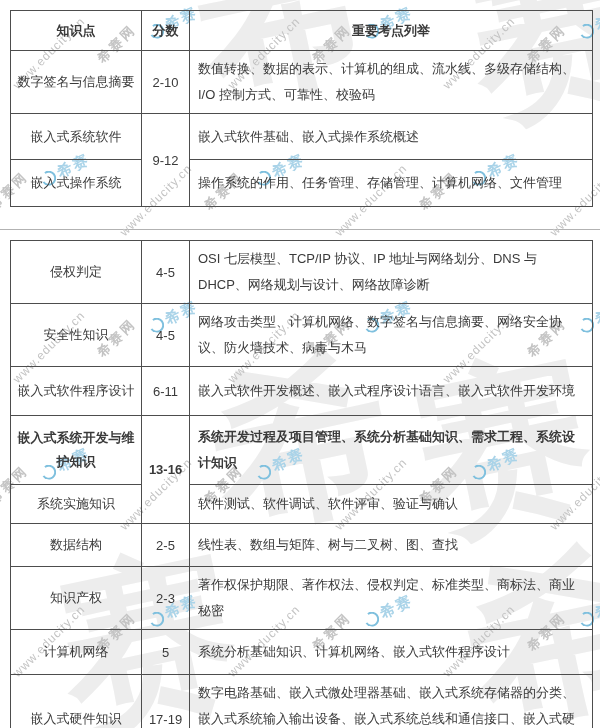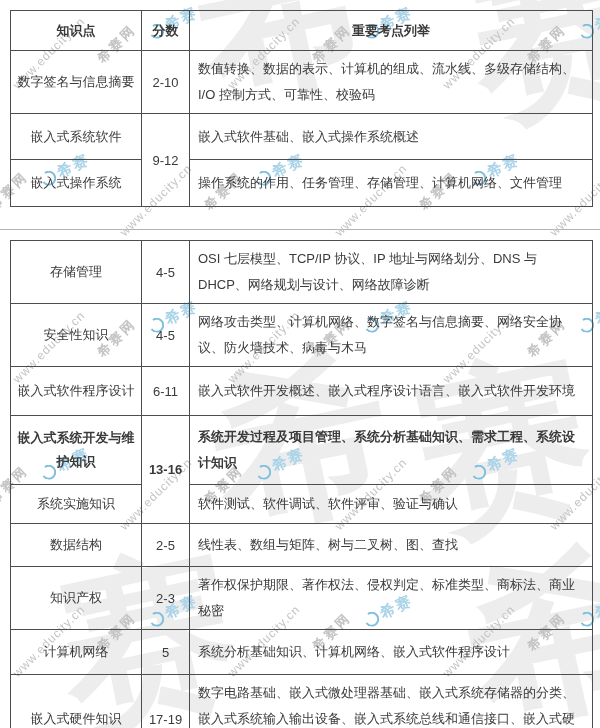--- a/index.html
+++ b/index.html
@@ -174,21 +174,21 @@
   <div class="sep"></div>
 
   <table class="t t2">
     <colgroup>
       <col style="width:131px">
         <col style="width:48px">
         <col style="width:403px">
     </colgroup>
     <tbody id="tb2">
         <tr style="height: 61px;">
-          <td class="c1">存储管理</td>
+          <td class="c1">侵权判定</td>
           <td class="c2">4-5</td>
           <td class="c3">OSI 七层模型、TCP/IP 协议、IP 地址与网络划分、DNS 与 DHCP、网络规划与设计、网络故障诊断</td>
         </tr>
         <tr style="height: 57px;">
           <td class="c1">安全性知识</td>
           <td class="c2">4-5</td>
           <td class="c3">网络攻击类型、计算机网络、数字签名与信息摘要、网络安全协议、防火墙技术、病毒与木马</td>
         </tr>
         <tr style="height: 49px;">
           <td class="c1">嵌入式软件程序设计</td>

